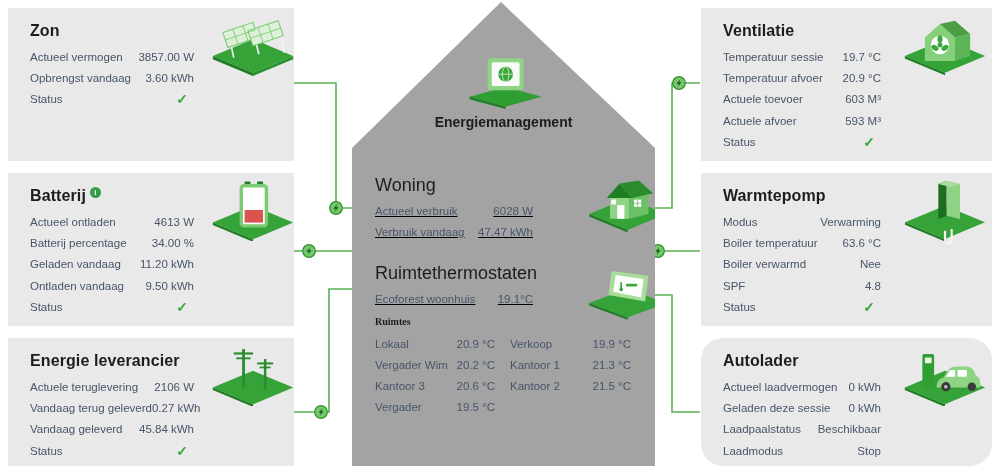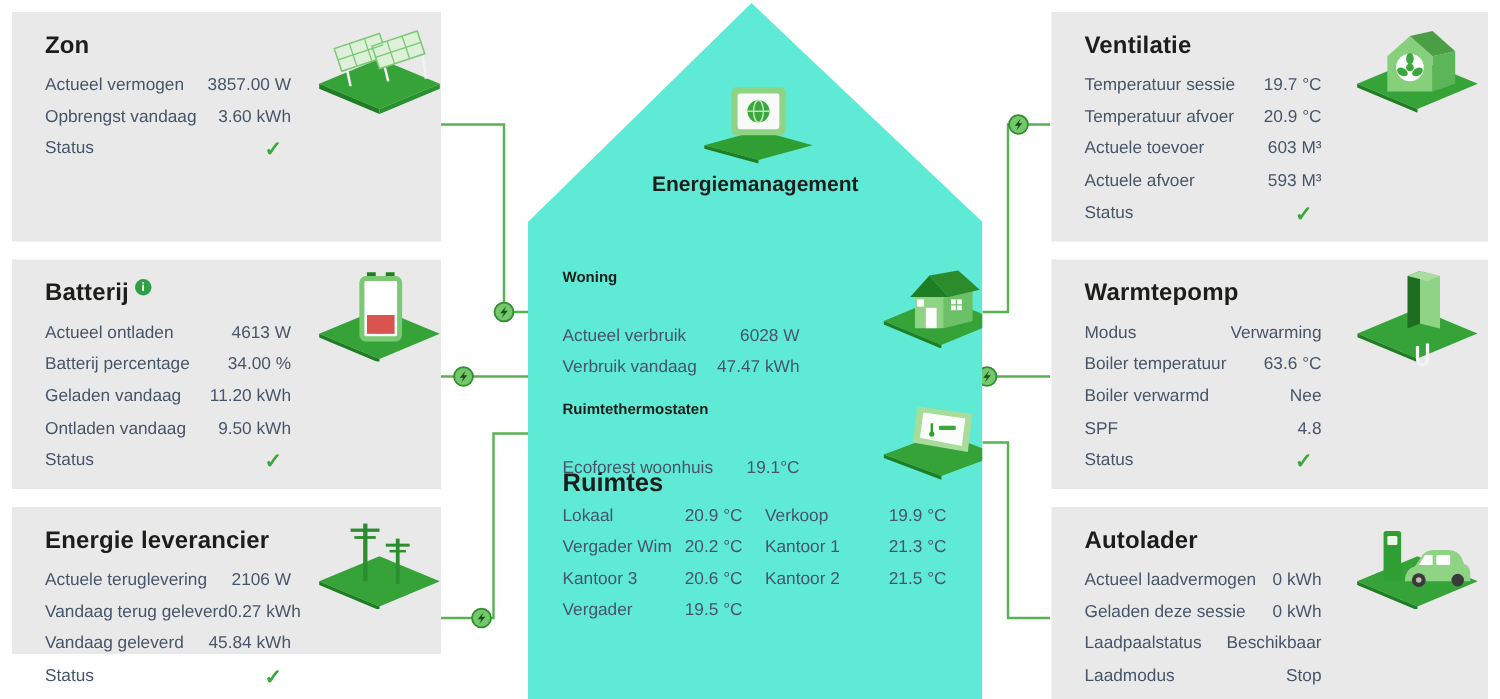--- a/index.html
+++ b/index.html
@@ -3,24 +3,24 @@
 <meta charset="utf-8">
 <style>
   html,body{margin:0;padding:0;background:#fff;}
   #app{position:relative;width:1000px;height:466px;overflow:hidden;background:#fff;
        font-family:"Liberation Sans",sans-serif;-webkit-font-smoothing:antialiased;}
 
   
   .panel{position:absolute;background:#e9e9e9;z-index:2;}
   #panel-zon{left:8px;top:8px;width:286px;height:153px;}
   #panel-batterij{left:8px;top:173px;width:286px;height:153px;}
-  #panel-el{left:8px;top:338px;width:286px;height:98px;}
+  #panel-el{left:8px;top:338px;width:286px;height:128px;}
   #panel-ventilatie{left:701px;top:8px;width:291px;height:153px;}
   #panel-warmtepomp{left:701px;top:173px;width:291px;height:153px;}
-  #panel-autolader{left:701px;top:338px;width:291px;height:128px;}
+  #panel-autolader{left:701px;top:338px;width:291px;height:128px;border-radius:22px;}
 
   .panel h2{margin:0;padding:13px 0 0 22px;font-size:16px;line-height:20px;
             color:#1d1d1b;letter-spacing:.1px;}
   .rows{margin:5px 0 0 22px;width:164px;}
   .panel-right .rows{width:158px;}
   .row{display:flex;justify-content:space-between;align-items:center;height:21.4px;
        font-size:11.5px;color:#475569;}
   .row .lbl{white-space:nowrap;}
   .row .val{white-space:nowrap;}
   .check{color:#3aa83c;font-size:14px;font-weight:700;padding-right:6px;}
@@ -29,33 +29,33 @@
               background:#2f9e44;color:#fff;font-size:8px;line-height:11px;
               text-align:center;font-weight:700;vertical-align:6px;margin-left:4px;}
 
   .icon-box{position:absolute;top:6px;width:84px;height:62px;}
   #panel-zon .icon-box,#panel-batterij .icon-box,#panel-el .icon-box{left:203px;}
   .panel-right .icon-box{left:202px;}
   #panel-warmtepomp .icon-box{height:70px;}
   .icon-box svg{width:100%;height:100%;display:block;}
 
   
-  #house{position:absolute;left:352px;top:0;width:303px;height:466px;background:#5eead4;
+  #house{position:absolute;left:352px;top:0;width:303px;height:466px;background:#a3a3a3;
          clip-path:polygon(149px 2px,303px 148px,303px 466px,0px 466px,0px 148px);z-index:1;}
   .em-icon{position:absolute;left:111px;top:52px;width:82px;height:60px;}
   .em-icon svg{width:100%;height:100%;display:block;}
   .em-title{position:absolute;left:0;top:114px;width:100%;text-align:center;
             font-size:14px;font-weight:700;color:#1d1d1b;}
   .hsec{position:absolute;left:23px;width:258px;}
-  .hsec h3{margin:0;font-size:10px;font-weight:700;color:#1d1d1b;line-height:19px;}
-  .hsec .rows{margin:18px 0 0 0;width:158px;}
+  .hsec h3{margin:0;font-size:18px;font-weight:400;color:#1d1d1b;line-height:19px;}
+  .hsec .rows{margin:5px 0 0 0;width:158px;text-decoration:underline;}
   #sec-woning{top:176px;}
   #sec-thermo{top:264px;}
   #sec-ruimtes{top:314px;}
-  #sec-ruimtes h4{margin:0;font-size:17px;font-weight:700;color:#1d1d1b;line-height:15px;}
+  #sec-ruimtes h4{margin:0;font-size:10px;font-weight:700;color:#1d1d1b;line-height:15px;font-family:Liberation Serif, serif;}
   .rgrid{display:flex;margin-top:4px;}
   .rcol{width:120px;}
   .rcol + .rcol{margin-left:15px;width:121px;}
   .rcol .row{height:21px;}
   .hicon{position:absolute;width:80px;}
   #icon-woning{left:211px;top:-4px;height:60px;}
   #icon-thermo{left:211px;top:-2px;height:58px;}
   .hicon svg{width:100%;height:100%;display:block;}
 
   

